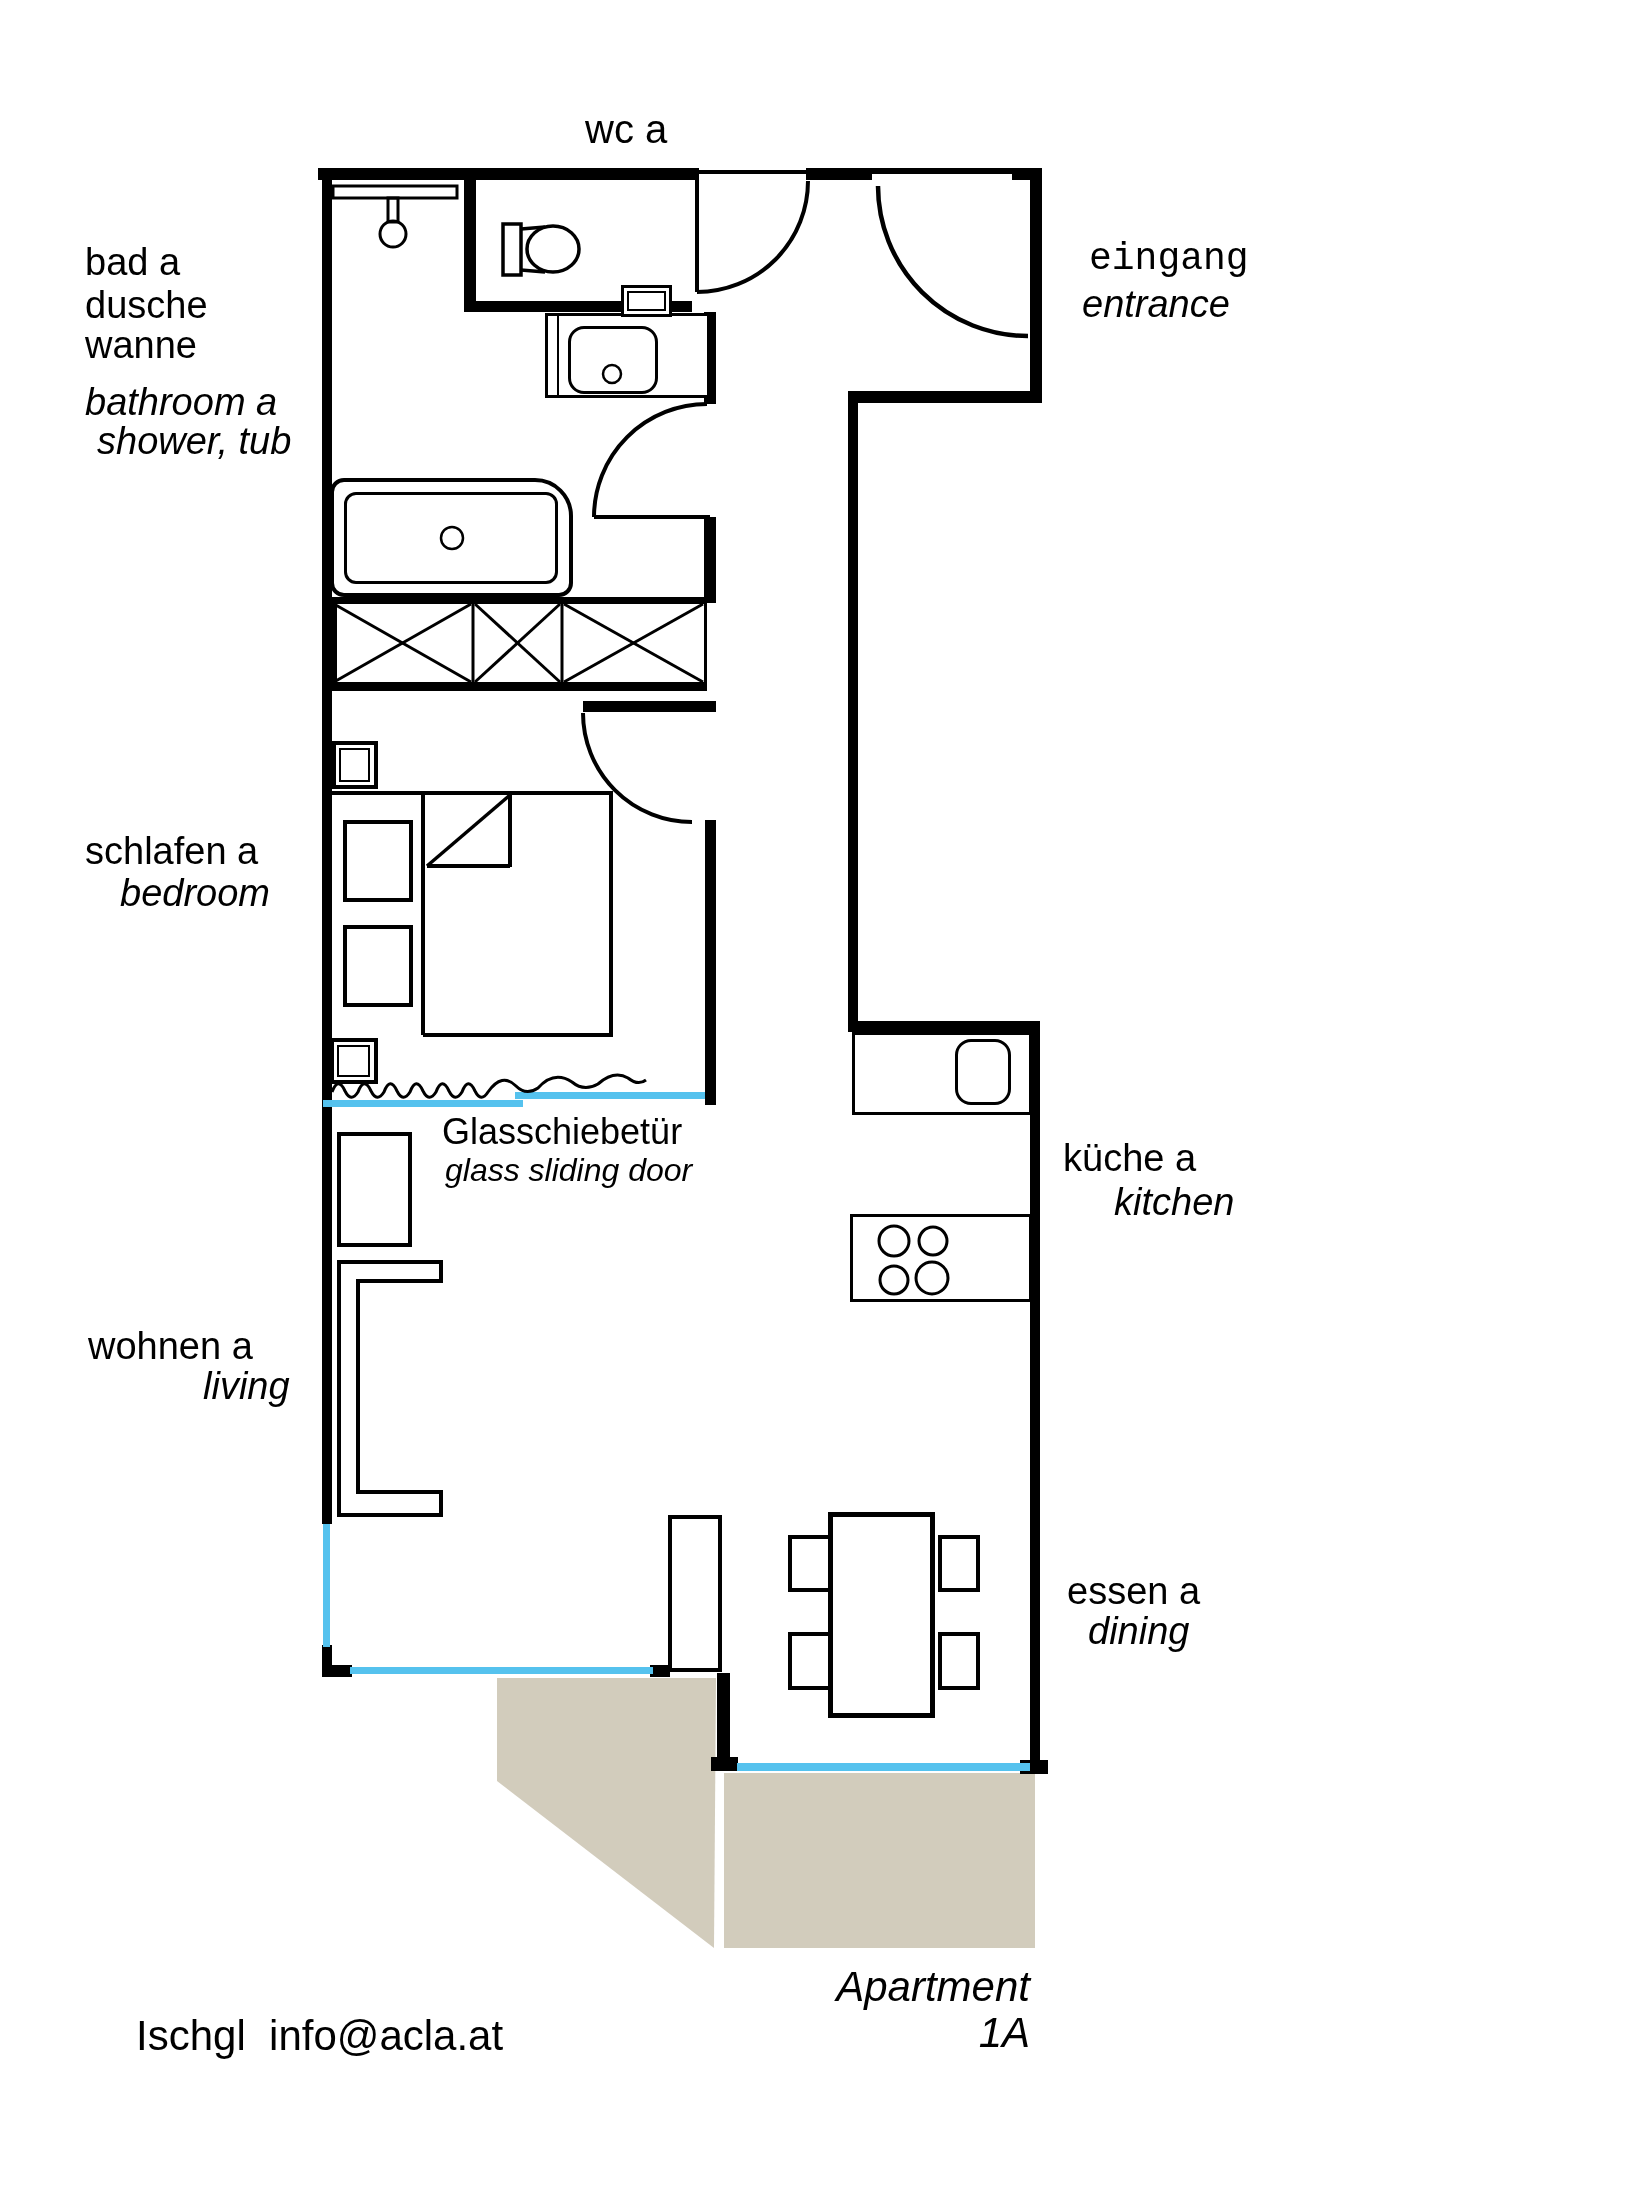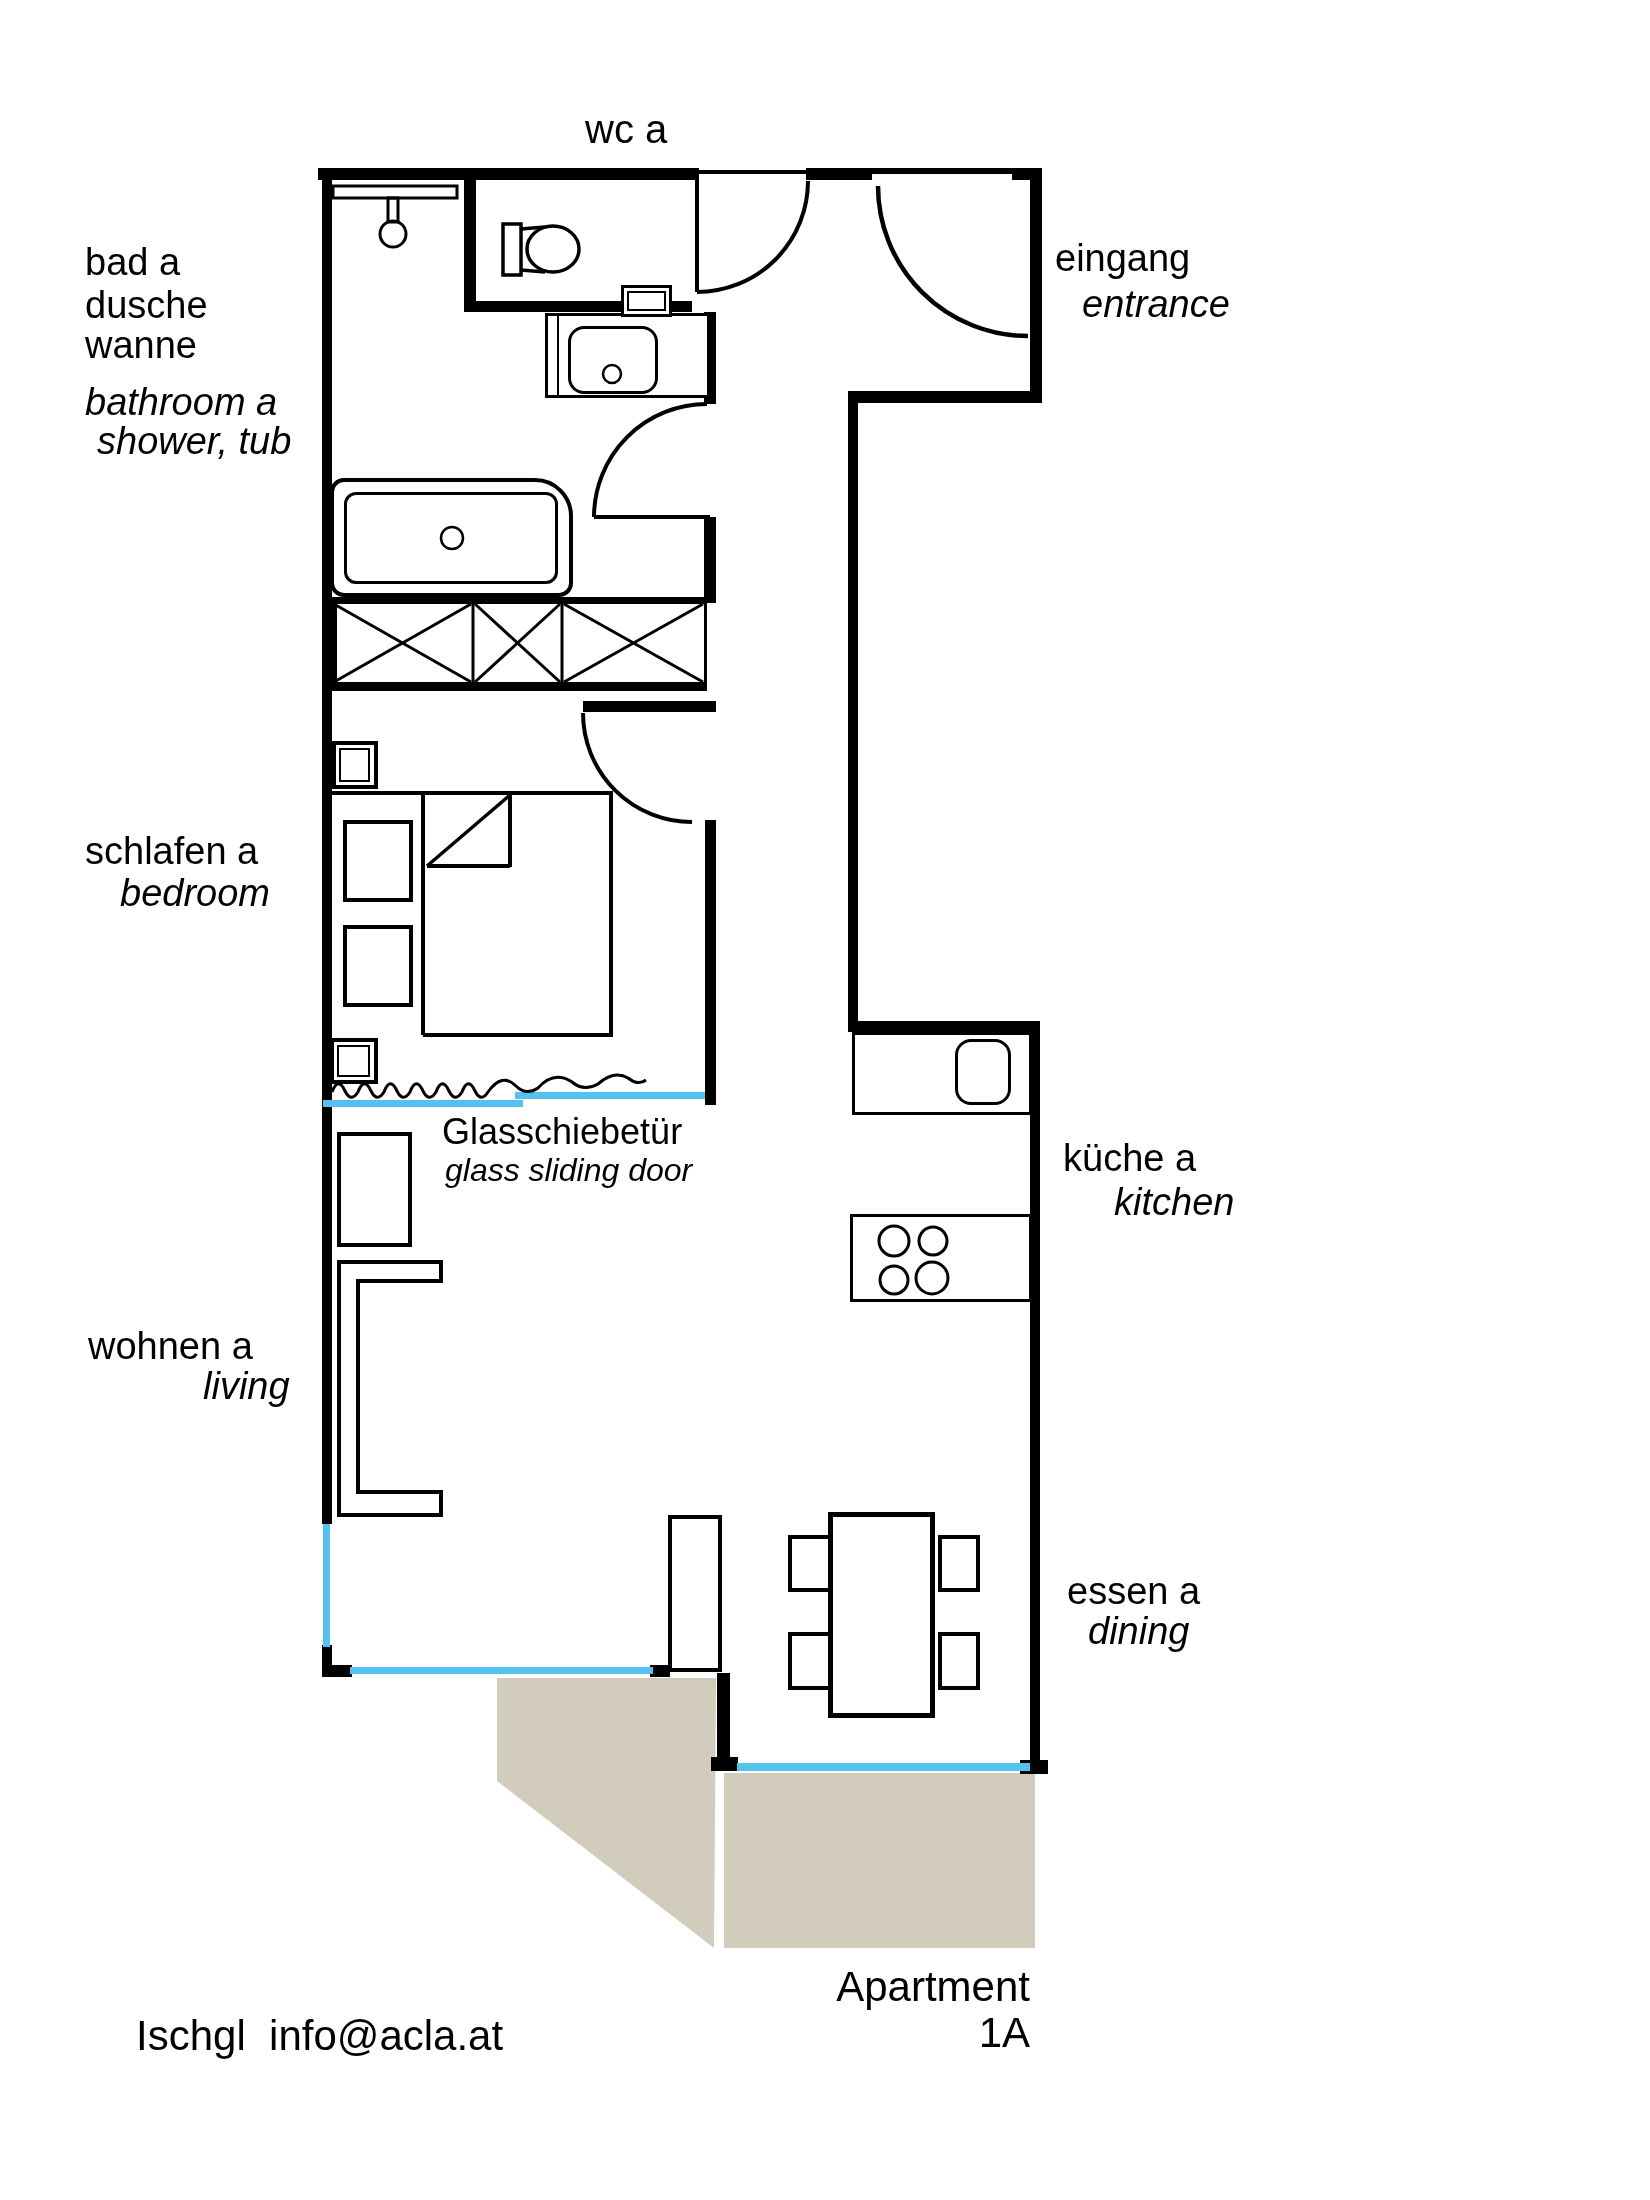--- a/index.html
+++ b/index.html
@@ -4,21 +4,21 @@
 <style>
   html,body{margin:0;padding:0;background:#fff;}
   #plan{position:relative;width:1650px;height:2200px;background:var(--bg,#fff);
         font-family:"Liberation Sans","DejaVu Sans",sans-serif;color:#000;overflow:hidden;}
   .abs{position:absolute;}
   .wall{position:absolute;background:var(--wall,#000);}
   .win{position:absolute;background:var(--window,#55c2ee);}
   .lbl{position:absolute;font-size:38px;line-height:1.08;white-space:pre;}
   .it{font-style:italic;}
   .big{font-size:42px;}
-  .rt{text-align:right;}
+  .rt{text-align:right;font-style:italic;}
   .furn{position:absolute;border:4px solid #000;background:#fff;box-sizing:border-box;}
   .thin{border-width:3px;}
   svg.overlay{position:absolute;left:0;top:0;}
 </style>
 </head>
 <body>
 
 <div id="plan" style="--wall: #000000; --window: #55c2ee; --terrace: #d2ccbc; --bg: #ffffff;">
 
   <svg class="overlay" width="1650" height="2200">
@@ -157,21 +157,21 @@
   </svg>
 
   <div class="lbl" style="left:585px;top:108px;font-size:40px;">wc a</div>
 
   <div class="lbl" style="left:85px;top:242px;">bad a</div>
   <div class="lbl" style="left:85px;top:285px;">dusche</div>
   <div class="lbl" style="left:85px;top:325px;">wanne</div>
   <div class="lbl it" style="left:85px;top:382px;">bathroom a</div>
   <div class="lbl it" style="left:85px;top:421px;margin-left:12px;">shower, tub</div>
 
-  <div class="lbl" style="left:1055px;top:238px;">eingang</div>
+  <div class="lbl" style="left:1089px;top:238px;font-family:Liberation Mono, monospace;">eingang</div>
   <div class="lbl it" style="left:1082px;top:284px;">entrance</div>
 
   <div class="lbl" style="left:85px;top:831px;">schlafen a</div>
   <div class="lbl it" style="left:120px;top:873px;">bedroom</div>
 
   <div class="lbl" style="left:442px;top:1113px;font-size:36px;">Glasschiebetür</div>
   <div class="lbl it" style="left:445px;top:1153px;font-size:32px;">glass sliding door</div>
 
   <div class="lbl" style="left:1063px;top:1138px;">küche a</div>
   <div class="lbl it" style="left:1114px;top:1182px;">kitchen</div>

